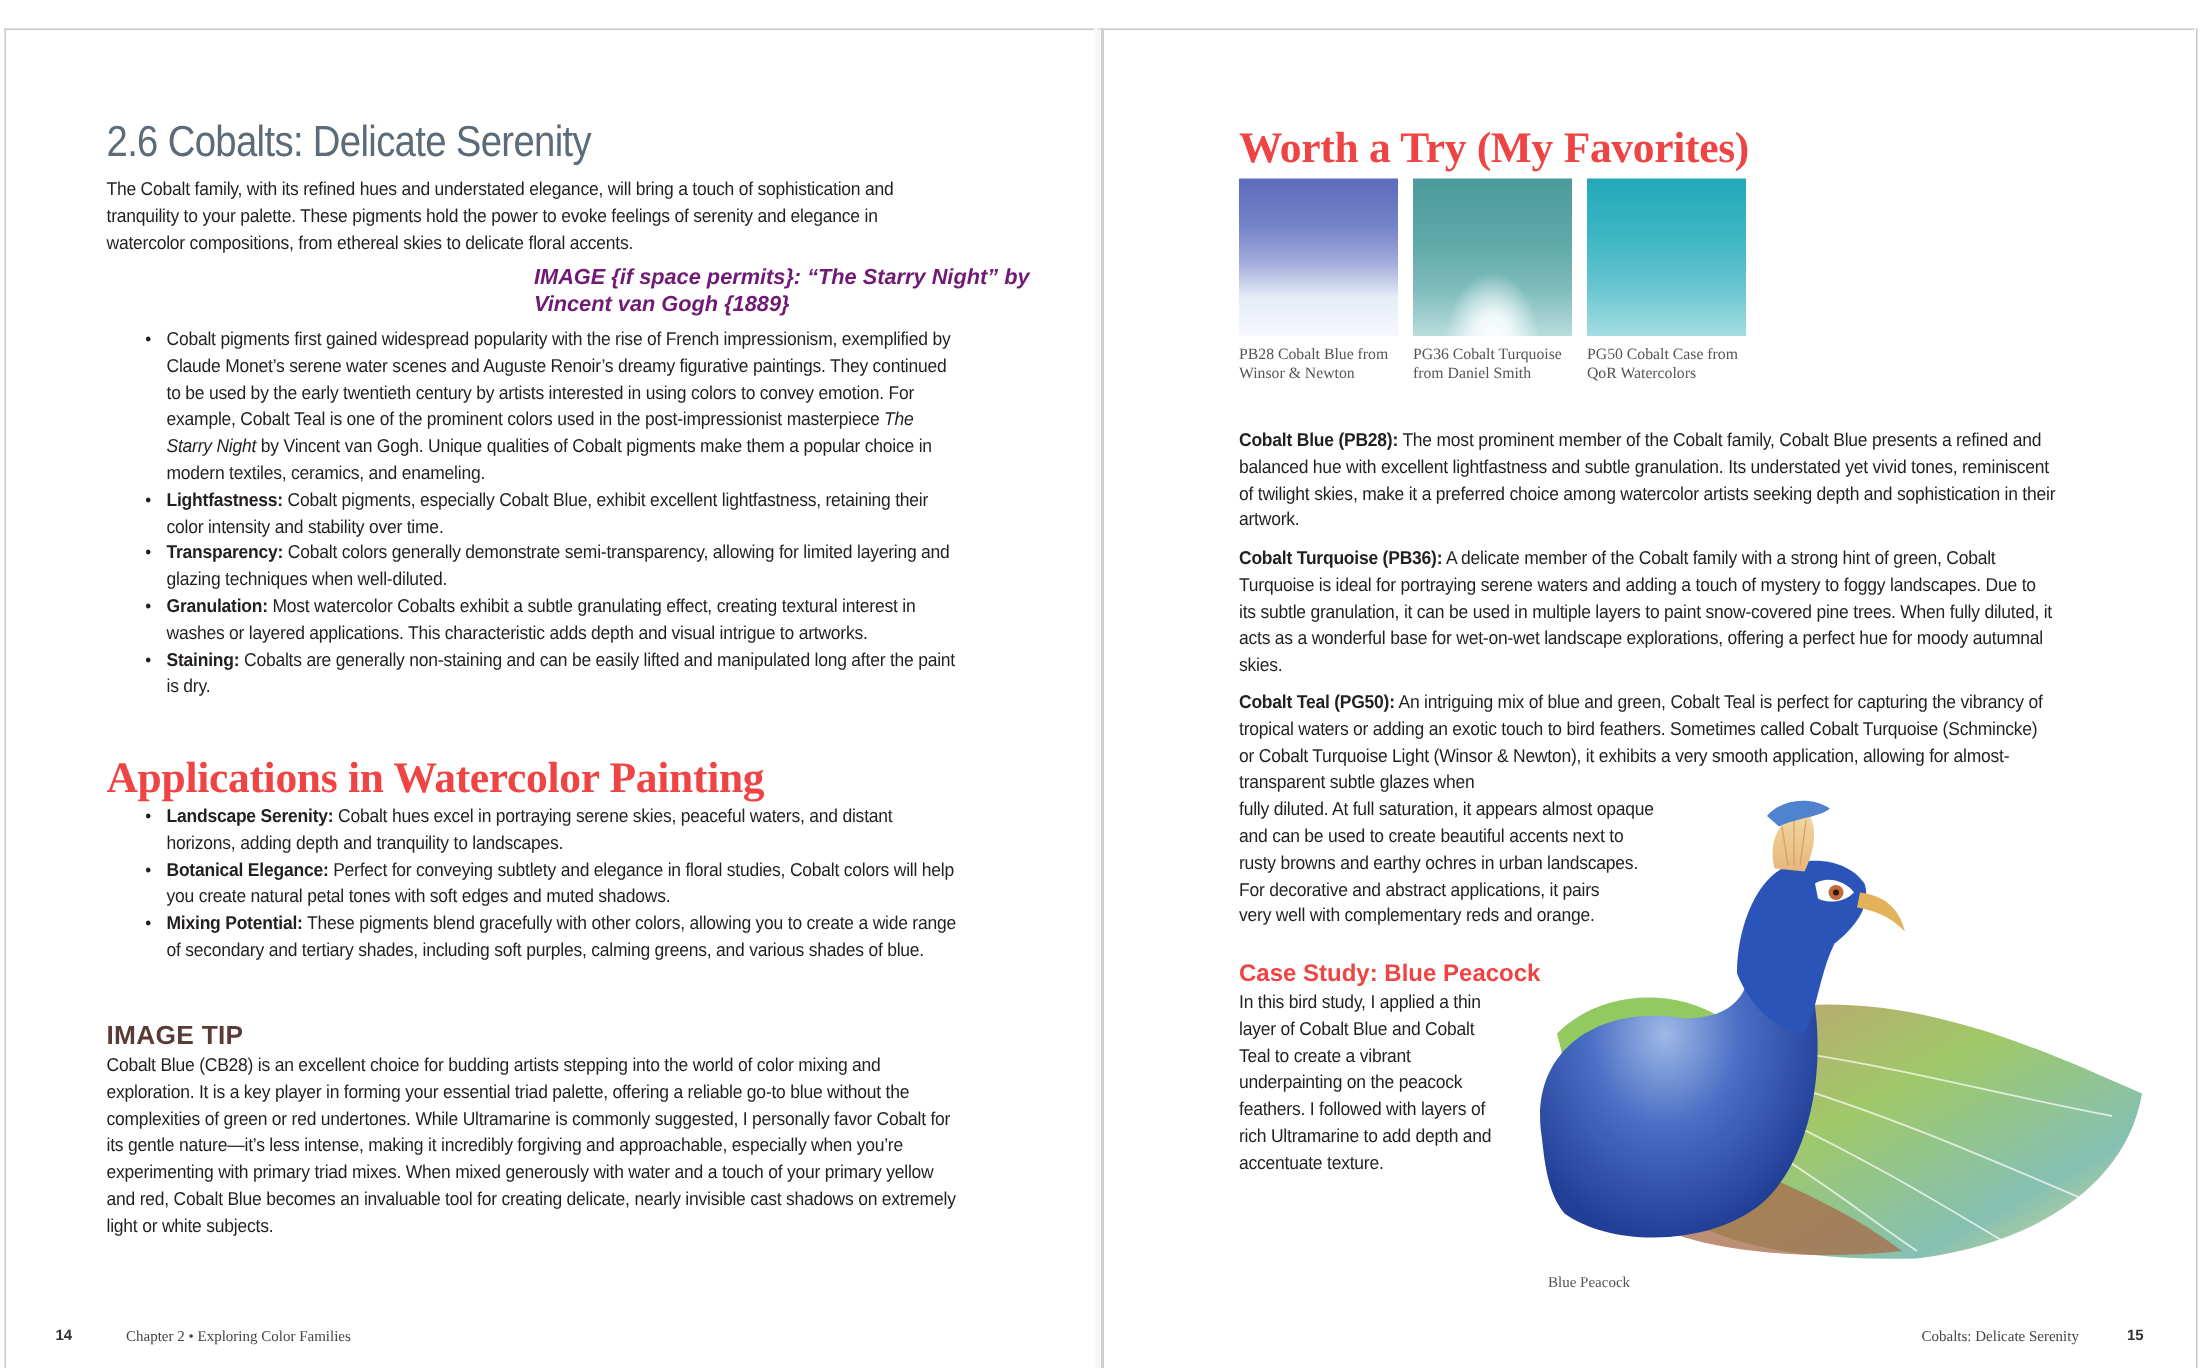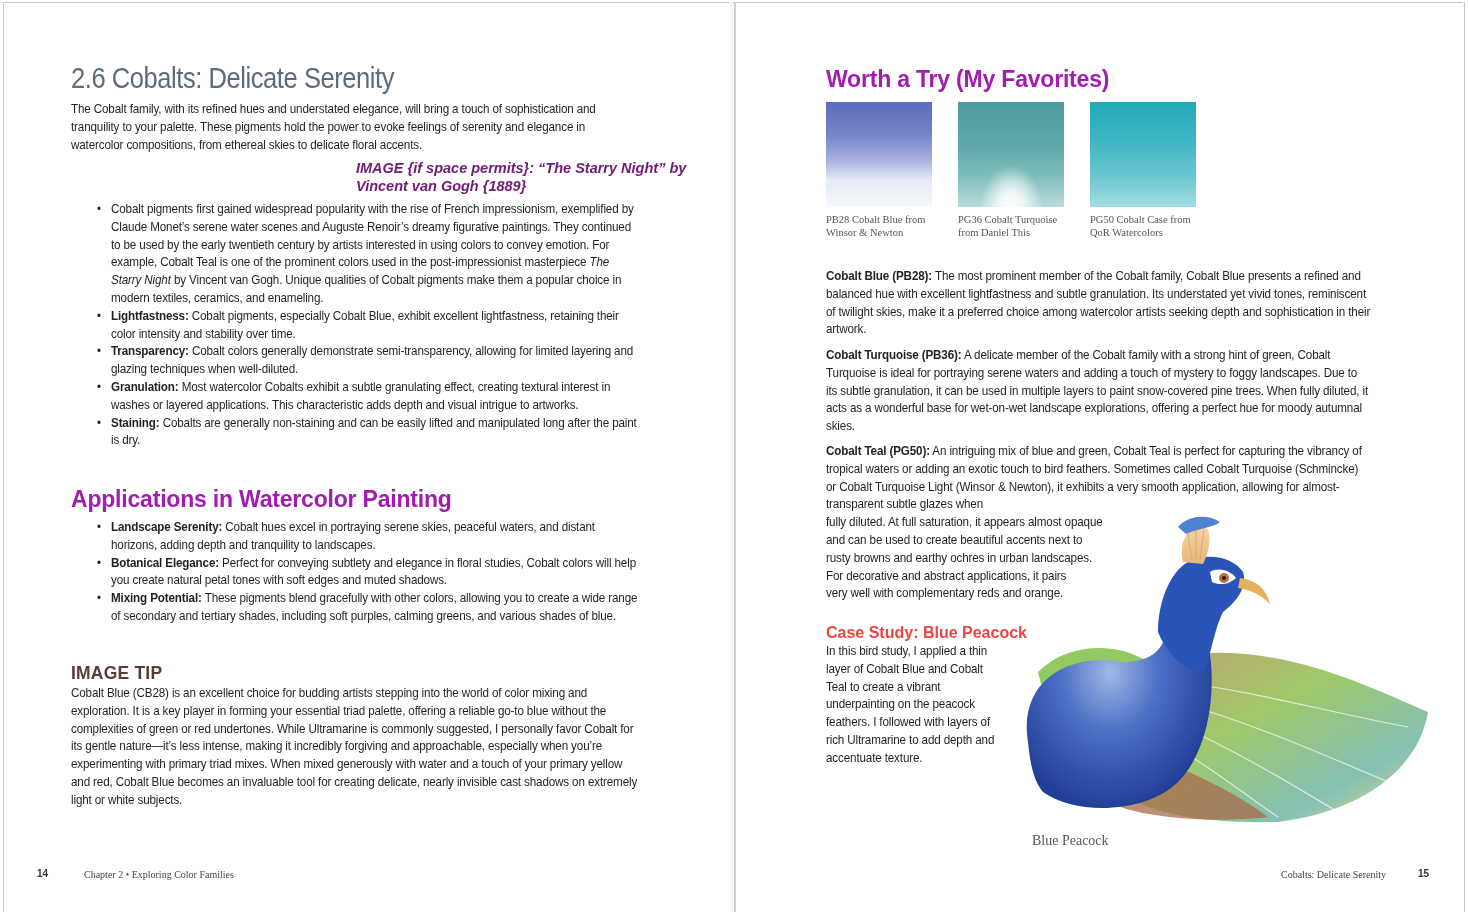--- a/index.html
+++ b/index.html
@@ -1,73 +1,73 @@
 <!DOCTYPE html>
 <html><head>
 <meta charset="utf-8">
 <style>
   * { box-sizing: border-box; margin: 0; padding: 0; }
   html, body { width: 1468px; height: 912px; background: #ffffff; overflow: hidden; }
   body { position: relative; font-family: "Liberation Sans Narrow", "Liberation Sans", sans-serif; color: #231f20; }
 
-  .spread { position: absolute; inset: 0; }
+  .spread { position: absolute; inset: 0; margin-top: 17px; }
   .frame-top { position: absolute; left: 3px; top: 2px; width: 1460px; height: 1px; background: #c8c8c8; }
   .frame-left { position: absolute; left: 3px; top: 2px; width: 1px; height: 910px; background: #c8c8c8; }
   .frame-right { position: absolute; left: 1464px; top: 2px; width: 1px; height: 910px; background: #c8c8c8; }
   .gutter { position: absolute; left: 734px; top: 2px; width: 2px; height: 910px; background: #cfcfcf; }
   .gutter-shadow { position: absolute; left: 729px; top: 2px; width: 4px; height: 910px; background: linear-gradient(to right, #ffffff, #f2f2f2); }
 
   .page { position: absolute; top: 0; height: 912px; }
   .page-left { left: 0; width: 734px; }
   .page-right { left: 736px; width: 728px; }
 
   .body-text { font-size: 12.4px; line-height: 17.8px; letter-spacing: -0.15px; color: #231f20; transform: scaleX(0.94); transform-origin: left top; }
   .body-text b { font-weight: bold; }
 
   
   .chapter-title { position: absolute; left: 71px; top: 62px; font-family: "Liberation Sans", sans-serif; font-size: 29px; font-weight: normal; color: #5b6b7a; letter-spacing: -0.5px; transform: scaleX(0.88); transform-origin: left top; white-space: nowrap; }
   .intro { position: absolute; left: 71px; top: 101px; width: 600px; }
-  .section-heading { font-family: Liberation Sans, sans-serif; font-size: 23px; color: #a21caf; white-space: nowrap; letter-spacing: -0.2px; }
+  .section-heading { font-family: Liberation Serif, serif; font-size: 29px; color: #ef4444; white-space: nowrap; letter-spacing: -0.2px; }
   .h-origins { position: absolute; left: 71px; top: 167px; }
   .image-note { position: absolute; left: 356px; top: 159px; width: 370px; font-family: "Liberation Sans", sans-serif; font-size: 14.5px; line-height: 18px; font-style: italic; font-weight: bold; color: #701a75; }
   .list { position: absolute; list-style: none; }
   .list li { position: relative; padding-left: 0; }
   .list li .bullet { position: absolute; left: -15px; top: 0; font-size: 12px; }
   .list-origins { left: 111px; top: 201px; width: 560px; }
   .h-apps { position: absolute; left: 71px; top: 486px; }
   .list-apps { left: 111px; top: 519px; width: 560px; }
   .tip-heading { position: absolute; left: 71px; top: 663px; font-family: "Liberation Sans", sans-serif; font-size: 17.5px; font-weight: bold; color: #5a3b35; letter-spacing: 0.2px; }
   .tip-text { position: absolute; left: 71px; top: 685px; width: 610px; }
 
   .folio-num { position: absolute; font-family: "Liberation Sans", sans-serif; font-size: 10px; font-weight: bold; color: #333; }
   .folio-text { position: absolute; font-family: "Liberation Serif", serif; font-size: 10px; color: #444; white-space: nowrap; }
   .folio-left-num { left: 37px; top: 868px; }
   .folio-left-text { left: 84px; top: 869px; }
 
   
   .h-favs { position: absolute; left: 90px; top: 66px; }
-  .swatches { position: absolute; left: 90px; top: 102px; display: flex; gap: 26px; }
+  .swatches { position: absolute; left: 90px; top: 102px; display: flex; gap: 10px; }
   .swatch { width: 106px; }
   .swatch-chip { width: 106px; height: 105px; }
   .chip-blue { background: linear-gradient(to bottom, #5d6cbd 0%, #7482c7 30%, #a6b0dc 55%, #e6ebf7 75%, #f6f8fd 100%); }
   .chip-turq { background: radial-gradient(ellipse 30% 45% at 50% 105%, #ffffff 0%, #f0f8f8 40%, rgba(255,255,255,0) 100%), linear-gradient(to bottom, #4c9b9c 0%, #5ea8a8 40%, #7fbcbc 70%, #b9dcdc 100%); }
   .chip-teal { background: linear-gradient(to bottom, #22a9b9 0%, #3cb5c3 35%, #69c6d0 70%, #a5dde3 100%); }
   .swatch-caption { margin-top: 6px; font-family: "Liberation Serif", serif; font-size: 10.5px; line-height: 13px; color: #555; }
 
   .pig { position: absolute; left: 90px; width: 580px; }
   .pig-blue { top: 268px; }
   .pig-turq { top: 347px; }
   .pig-teal { top: 443px; }
   .pig-teal .wrap-lines span { display: block; }
 
   .case-heading { position: absolute; left: 90px; top: 624px; font-family: "Liberation Sans", sans-serif; font-size: 16px; font-weight: bold; color: #ef4444; white-space: nowrap; }
   .case-text { position: absolute; left: 90px; top: 643px; width: 190px; }
 
   .peacock { position: absolute; left: 262px; top: 512px; width: 440px; height: 320px; }
-  .peacock-caption { position: absolute; left: 296px; top: 833px; font-family: "Liberation Serif", serif; font-size: 14px; color: #555; }
+  .peacock-caption { position: absolute; left: 296px; top: 833px; font-family: "Liberation Serif", serif; font-size: 10px; color: #555; }
 
   .folio-right-text { left: 545px; top: 869px; }
   .folio-right-num { left: 682px; top: 868px; }
 </style>
 </head>
 <body>
 
 <div class="spread">
   <div class="frame-top"></div>
   <div class="frame-left"></div>
@@ -130,21 +130,21 @@
   <section class="page page-right">
     <h2 class="section-heading h-favs">Worth a Try (My Favorites)</h2>
 
     <div class="swatches">
       <figure class="swatch">
         <div class="swatch-chip chip-blue"></div>
         <figcaption class="swatch-caption">PB28 Cobalt Blue from Winsor &amp; Newton</figcaption>
       </figure>
       <figure class="swatch">
         <div class="swatch-chip chip-turq"></div>
-        <figcaption class="swatch-caption">PG36 Cobalt Turquoise from Daniel This</figcaption>
+        <figcaption class="swatch-caption">PG36 Cobalt Turquoise from Daniel Smith</figcaption>
       </figure>
       <figure class="swatch">
         <div class="swatch-chip chip-teal"></div>
         <figcaption class="swatch-caption">PG50 Cobalt Case from QoR Watercolors</figcaption>
       </figure>
     </div>
 
     <p class="pig pig-blue body-text">
       <b>Cobalt Blue (PB28):</b><span> The most prominent member of the Cobalt family, Cobalt Blue presents a refined and balanced hue with excellent lightfastness and subtle granulation. Its understated yet vivid tones, reminiscent of twilight skies, make it a preferred choice among watercolor artists seeking depth and sophistication in their artwork.</span>
     </p>

